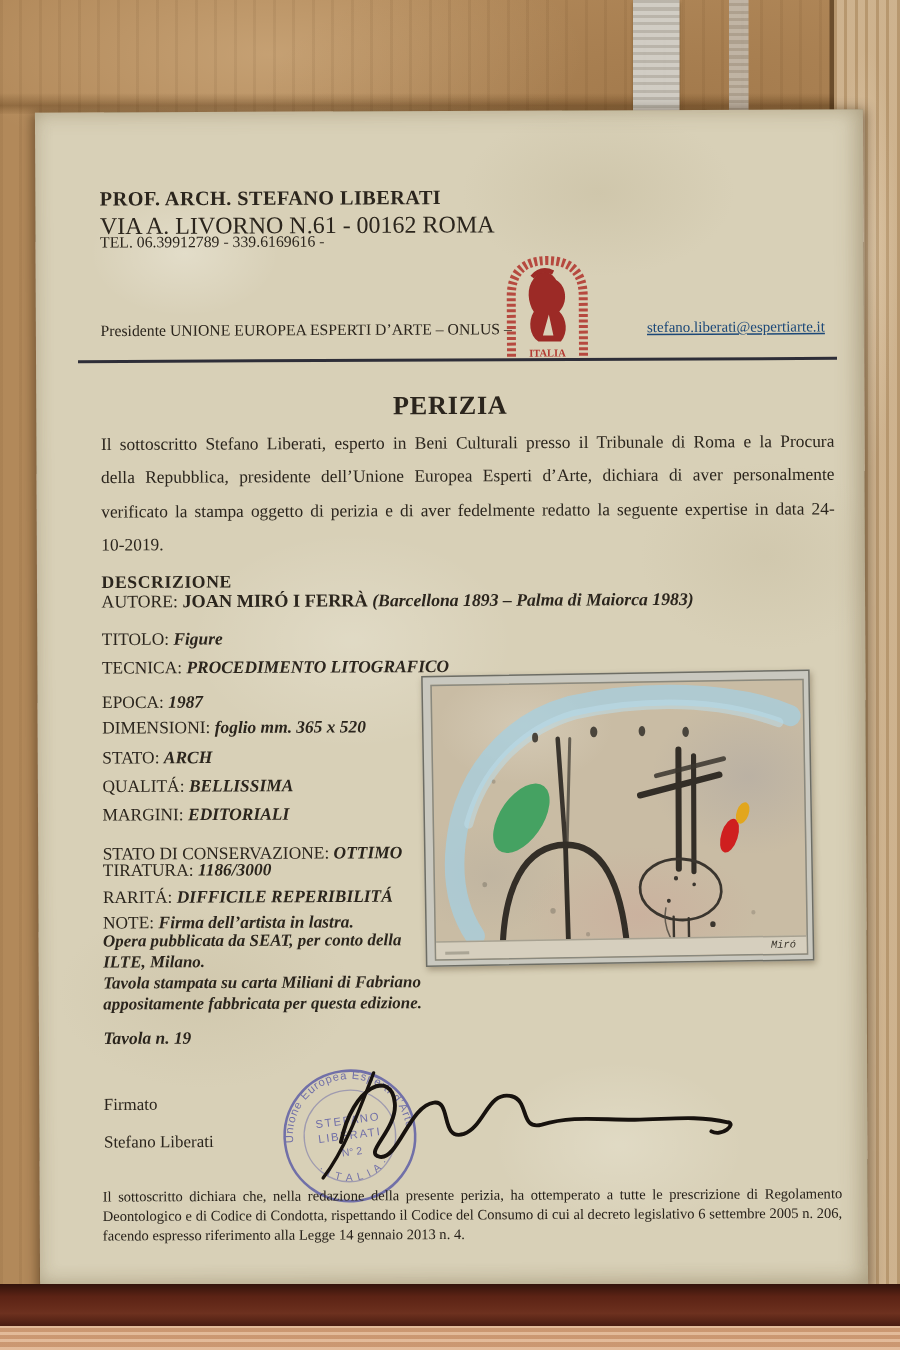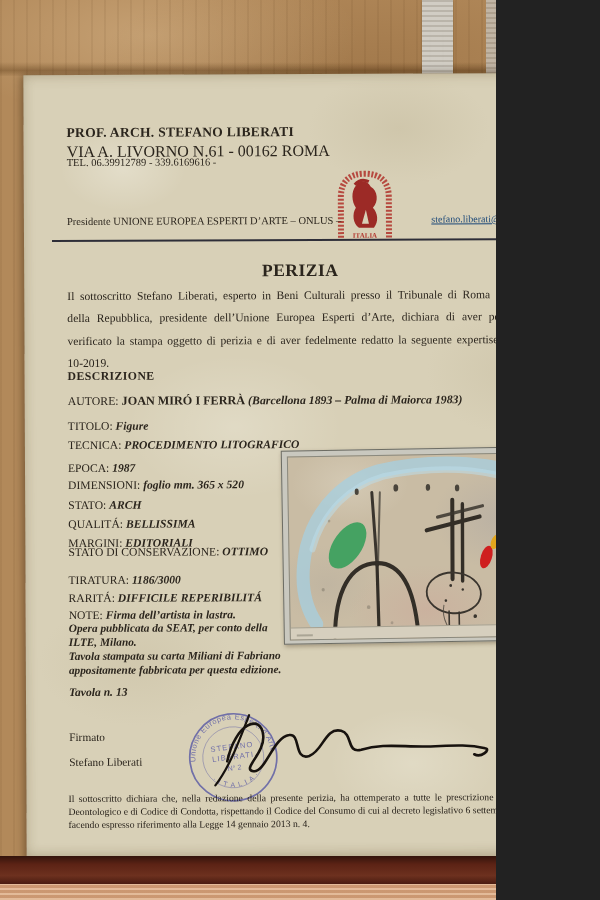--- a/index.html
+++ b/index.html
@@ -1,16 +1,16 @@
 <!DOCTYPE html>
 <html><head>
 <meta charset="utf-8">
 <style>
   html,body{margin:0;padding:0;background:#222;}
-  #scene{position:relative;width:496px;height:900px;overflow:hidden;
+  #scene{position:relative;width:600px;height:900px;overflow:hidden;
     font-family:"Liberation Serif","DejaVu Serif",serif;color:#2b251d;
     background:#b2895a;
     background-image:
       repeating-linear-gradient(90deg, rgba(70,40,10,0.07) 0 2px, rgba(0,0,0,0) 2px 13px),
       radial-gradient(ellipse 300px 120px at 30% 4%, rgba(255,230,190,0.25), rgba(0,0,0,0) 70%),
       radial-gradient(ellipse 400px 160px at 75% 8%, rgba(90,50,10,0.18), rgba(0,0,0,0) 70%);}
   .abs{position:absolute;}
   
   #ridge-top{left:0;top:62px;width:600px;height:14px;background:linear-gradient(180deg,rgba(80,48,14,0.0),rgba(80,48,14,0.35) 60%,rgba(80,48,14,0.05));}
   #tape-main{left:422px;top:0;width:31px;height:82px;background:#cbc9c2;
@@ -41,21 +41,21 @@
   .hdr-name{left:43px;top:50px;font-weight:bold;font-size:13.5px;letter-spacing:0.3px;}
   .hdr-addr{left:43px;top:68px;font-size:16px;}
   .hdr-tel{left:43px;top:82px;font-size:10.5px;}
   .president{left:43px;top:141px;font-size:10.5px;}
   .email{left:auto;right:26px;top:140px;font-size:10px;color:#1c4878;text-decoration:underline;}
   .hrule{left:28px;top:165px;width:506px;height:2px;background:#2e2e38;}
   #logo{left:307px;top:92px;width:68px;height:76px;}
   
   .title{left:0;top:186px;width:552px;text-align:center;font-weight:bold;font-size:17.5px;letter-spacing:0.5px;}
   .intro{left:43px;top:211px;width:489px;font-size:11.6px;line-height:22.4px;text-align:justify;word-spacing:1.5px;}
-  .sect{left:43px;top:294px;font-weight:bold;font-size:11.8px;letter-spacing:0.4px;}
+  .sect{left:43px;top:306px;font-weight:bold;font-size:11.8px;letter-spacing:0.4px;}
   .autore{left:43px;top:319px;font-size:11.8px;white-space:nowrap;}
   .autore b{font-size:12.2px;}
   .autore i{font-weight:bold;}
   .fld{left:43px;font-size:11.6px;white-space:nowrap;}
   .fld .v{font-weight:bold;font-style:italic;}
   .notecont{left:43px;top:547px;font-size:11.3px;font-weight:bold;font-style:italic;line-height:13.9px;}
   .tavola{left:43px;top:611px;font-size:11.6px;font-weight:bold;font-style:italic;}
   .firmato{left:43px;top:656px;font-size:11.3px;}
   .signame{left:43px;top:681px;font-size:11.3px;}
   .footer{left:42px;top:718px;width:493px;font-size:9.7px;line-height:12.9px;text-align:justify;color:#27211a;}
@@ -115,33 +115,33 @@
       <i>(Barcellona 1893 – Palma di Maiorca 1983)</i>
     </div>
 
     <div class="abs fld" style="top:345px"><span>TITOLO:</span> <span class="v">Figure</span></div>
     <div class="abs fld" style="top:364px"><span>TECNICA:</span> <span class="v">PROCEDIMENTO LITOGRAFICO</span></div>
     <div class="abs fld" style="top:387px"><span>EPOCA:</span> <span class="v">1987</span></div>
     <div class="abs fld" style="top:404px"><span>DIMENSIONI:</span> <span class="v">foglio mm.  365 x 520</span></div>
     <div class="abs fld" style="top:424px"><span>STATO:</span> <span class="v">ARCH</span></div>
     <div class="abs fld" style="top:443px"><span>QUALITÁ:</span> <span class="v">BELLISSIMA</span></div>
     <div class="abs fld" style="top:462px"><span>MARGINI:</span> <span class="v">EDITORIALI</span></div>
-    <div class="abs fld" style="top:471px"><span>STATO DI CONSERVAZIONE:</span> <span class="v">OTTIMO</span></div>
+    <div class="abs fld" style="top:488px"><span>STATO DI CONSERVAZIONE:</span> <span class="v">OTTIMO</span></div>
     <div class="abs fld" style="top:499px"><span>TIRATURA:</span> <span class="v">1186/3000</span></div>
     <div class="abs fld" style="top:517px"><span>RARITÁ:</span> <span class="v">DIFFICILE REPERIBILITÁ</span></div>
     <div class="abs fld" style="top:534px"><span>NOTE:</span> <span class="v">Firma dell’artista in lastra.</span></div>
 
     <div class="abs notecont">
       <div>Opera pubblicata da SEAT, per conto della</div>
       <div>ILTE, Milano.</div>
       <div>Tavola stampata su carta Miliani di Fabriano</div>
       <div>appositamente fabbricata per questa edizione.</div>
     </div>
 
-    <div class="abs tavola">Tavola n. 13</div>
+    <div class="abs tavola">Tavola n. 19</div>
 
     <div class="abs" id="artwork">
       <div id="art-print">
         <svg width="100%" height="100%" viewBox="0 0 246 170" preserveAspectRatio="none">
 
           <path d="M238,22 C200,6 140,4 91,14 C58,22 28,46 17,84 C10,112 12,136 26,156" fill="none" stroke="#a5cfe0" stroke-width="13" stroke-linecap="round" opacity="0.75"></path>
           <path d="M230,26 C190,12 145,10 95,19 C63,27 34,50 23,86" fill="none" stroke="#bcdcea" stroke-width="6" stroke-linecap="round" opacity="0.55"></path>
 
           <ellipse cx="58" cy="83" rx="25" ry="14" transform="rotate(-52 58 83)" fill="#3aa05c" opacity="0.92"></ellipse>
 

